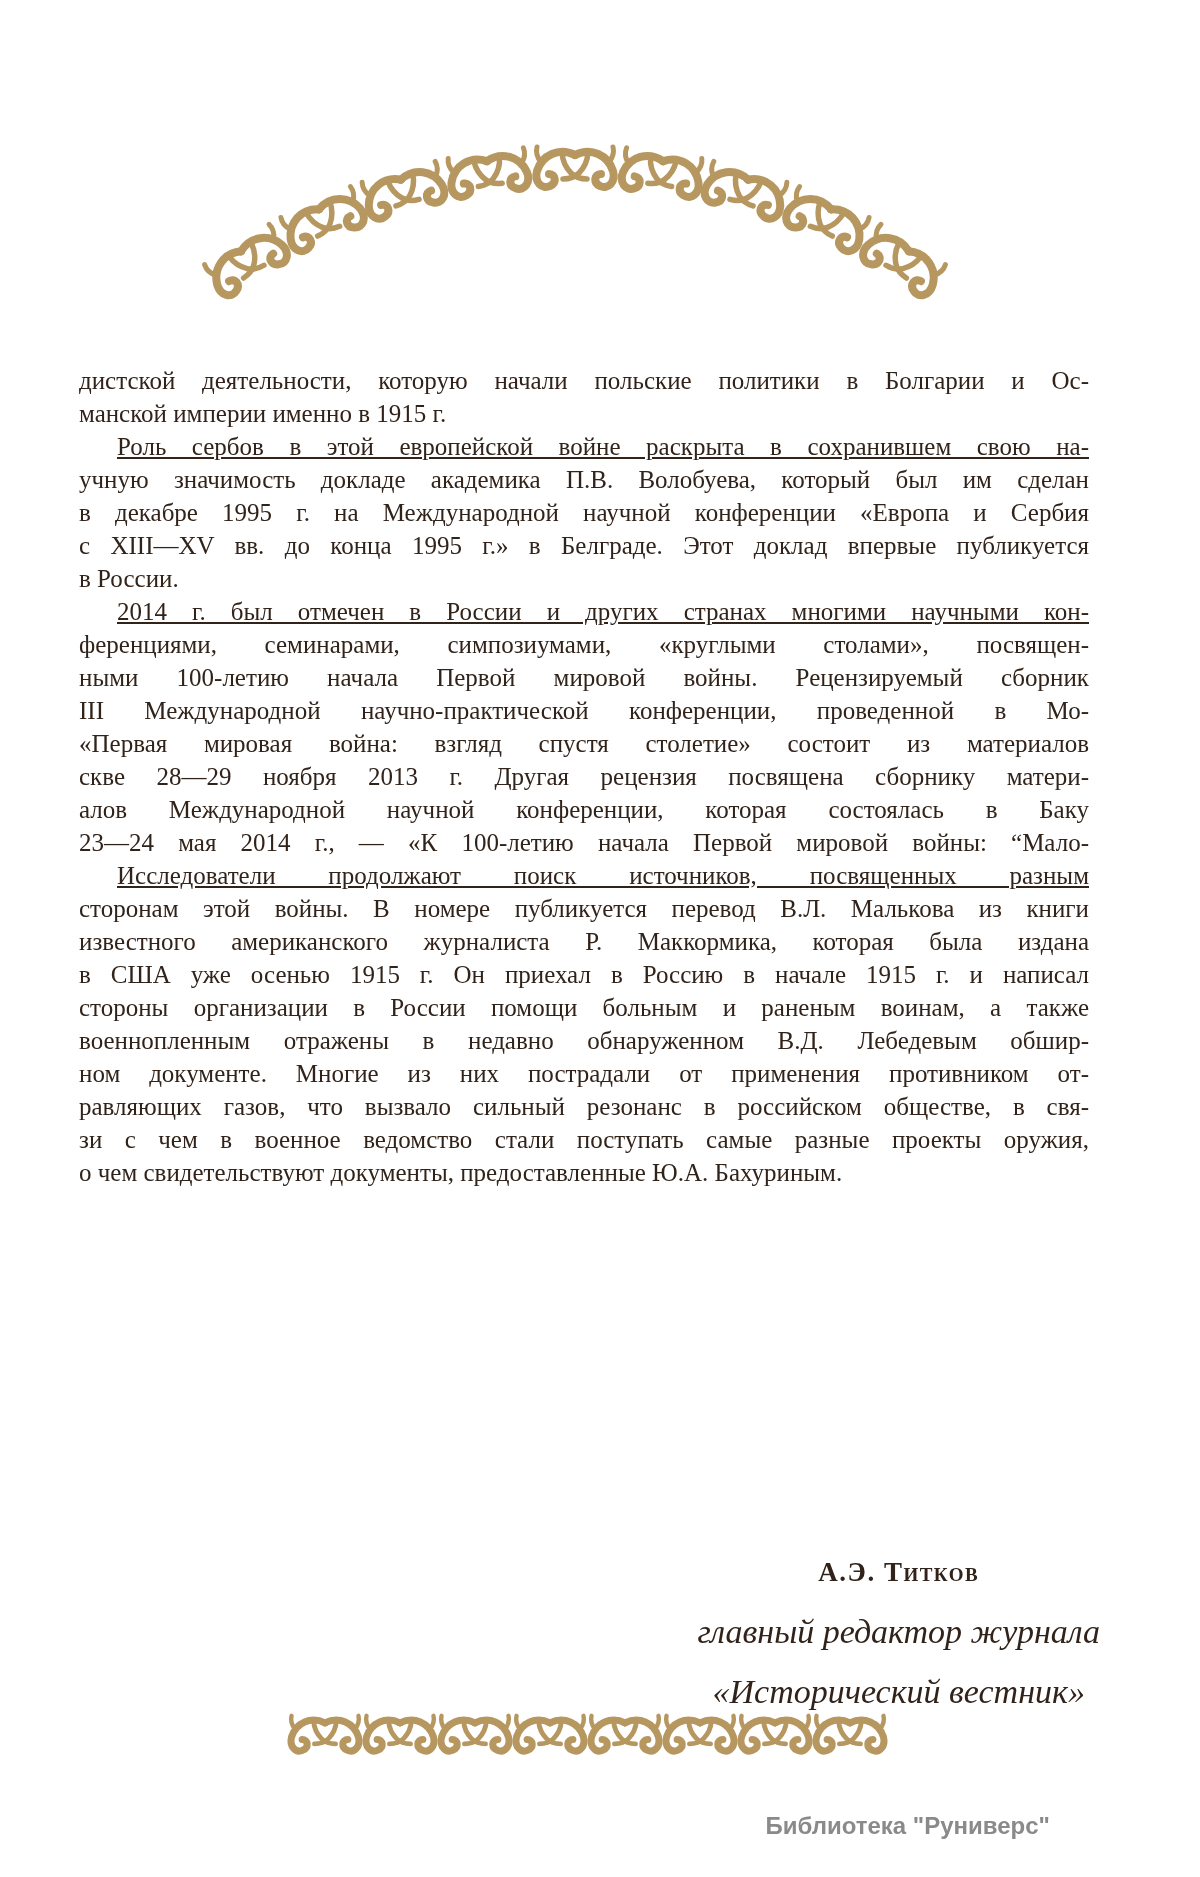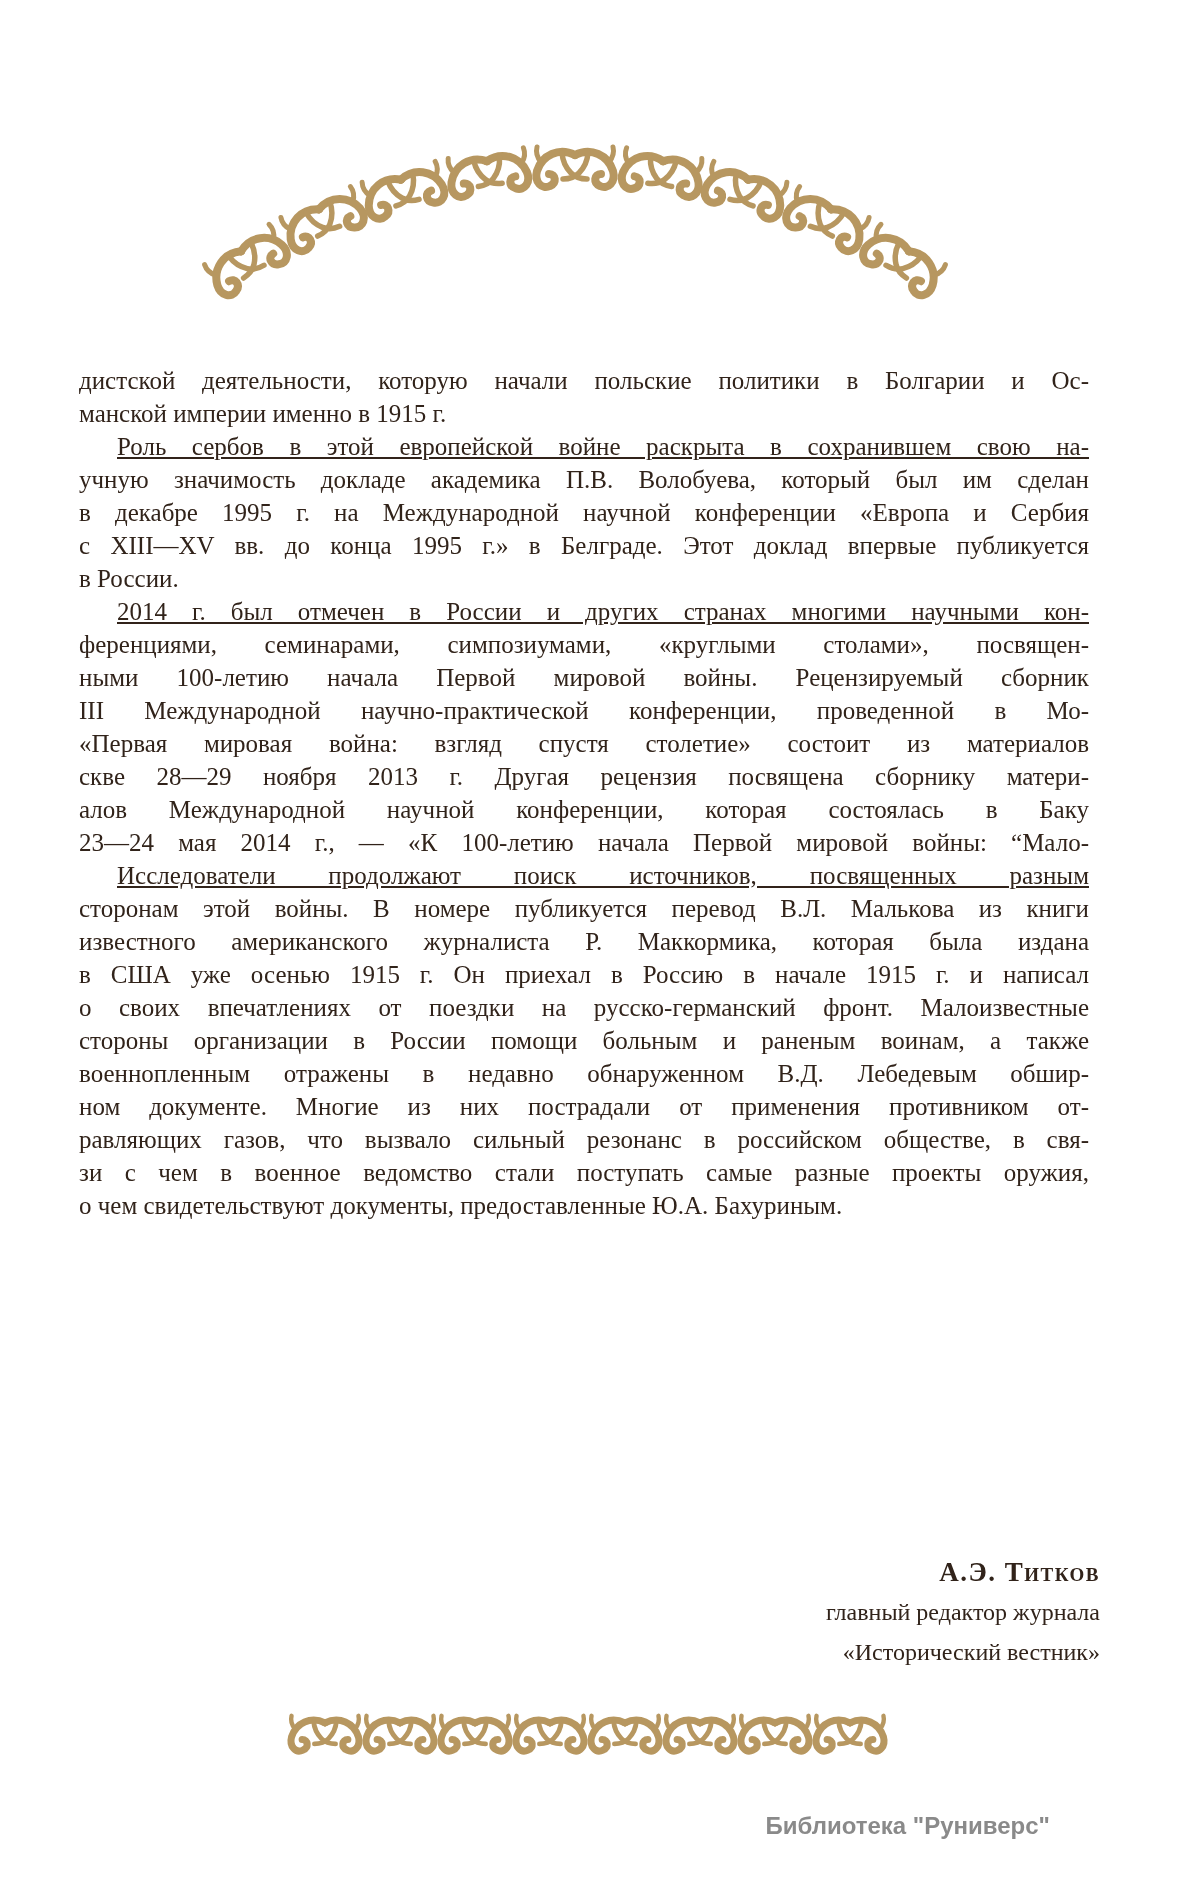--- a/index.html
+++ b/index.html
@@ -14,25 +14,25 @@
 
   .body-text {
     position:absolute; left:79px; top:364px; width:1010px;
     font-size:25px; line-height:33px; color:var(--ink,#31231a);
   }
   .line { text-align:justify; text-align-last:justify; height:33px; }
   .line.indent { padding-left:38px;text-decoration:underline; }
   .line.last { text-align-last:left; }
 
   .signature {
-    position:absolute; right:100px; top:1552px; text-align:right;
+    position:absolute; right:100px; top:1552px; text-align:center;
     color:var(--ink,#31231a);
   }
   .sig-name  { font-weight:bold; font-variant:small-caps; letter-spacing:1.5px; font-size:27px; line-height:40px; }
-  .sig-role, .sig-journal { font-size:24px; line-height:40px; }
+  .sig-role, .sig-journal { font-style:italic; font-size:34px; line-height:40px;margin-top:20px; }
 
   .watermark {
     position:absolute; right:150px; top:1812px;
     font-family:"Liberation Sans", sans-serif; font-weight:bold;
     font-size:24px; color:var(--wm,#8a8a8a);
   }
 </style>
 </head>
 <body>
 
@@ -75,21 +75,20 @@
       <div class="line">ными 100-летию начала Первой мировой войны. Рецензируемый сборник</div>
       <div class="line">III Международной научно-практической конференции, проведенной в Мо-</div>
       <div class="line">«Первая мировая война: взгляд спустя столетие» состоит из материалов</div>
       <div class="line">скве 28—29 ноября 2013 г. Другая рецензия посвящена сборнику матери-</div>
       <div class="line">алов Международной научной конференции, которая состоялась в Баку</div>
       <div class="line">23—24 мая 2014 г., — «К 100-летию начала Первой мировой войны: “Мало-</div>
       <div class="line indent">Исследователи продолжают поиск источников, посвященных разным</div>
       <div class="line">сторонам этой войны. В номере публикуется перевод В.Л. Малькова из книги</div>
       <div class="line">известного американского журналиста Р. Маккормика, которая была издана</div>
       <div class="line">в США уже осенью 1915 г. Он приехал в Россию в начале 1915 г. и написал</div>
-      <div class="line">о своих впечатлениях от поездки на русско-германский фронт. Малоизвестные</div>
       <div class="line">стороны организации в России помощи больным и раненым воинам, а также</div>
       <div class="line">военнопленным отражены в недавно обнаруженном В.Д. Лебедевым обшир-</div>
       <div class="line">ном документе. Многие из них пострадали от применения противником от-</div>
       <div class="line">равляющих газов, что вызвало сильный резонанс в российском обществе, в свя-</div>
       <div class="line">зи с чем в военное ведомство стали поступать самые разные проекты оружия,</div>
       <div class="line last">о чем свидетельствуют документы, предоставленные Ю.А. Бахуриным.</div>
     </div>
 
   <div class="signature">
     <div class="sig-name">А.Э. Титков</div>

